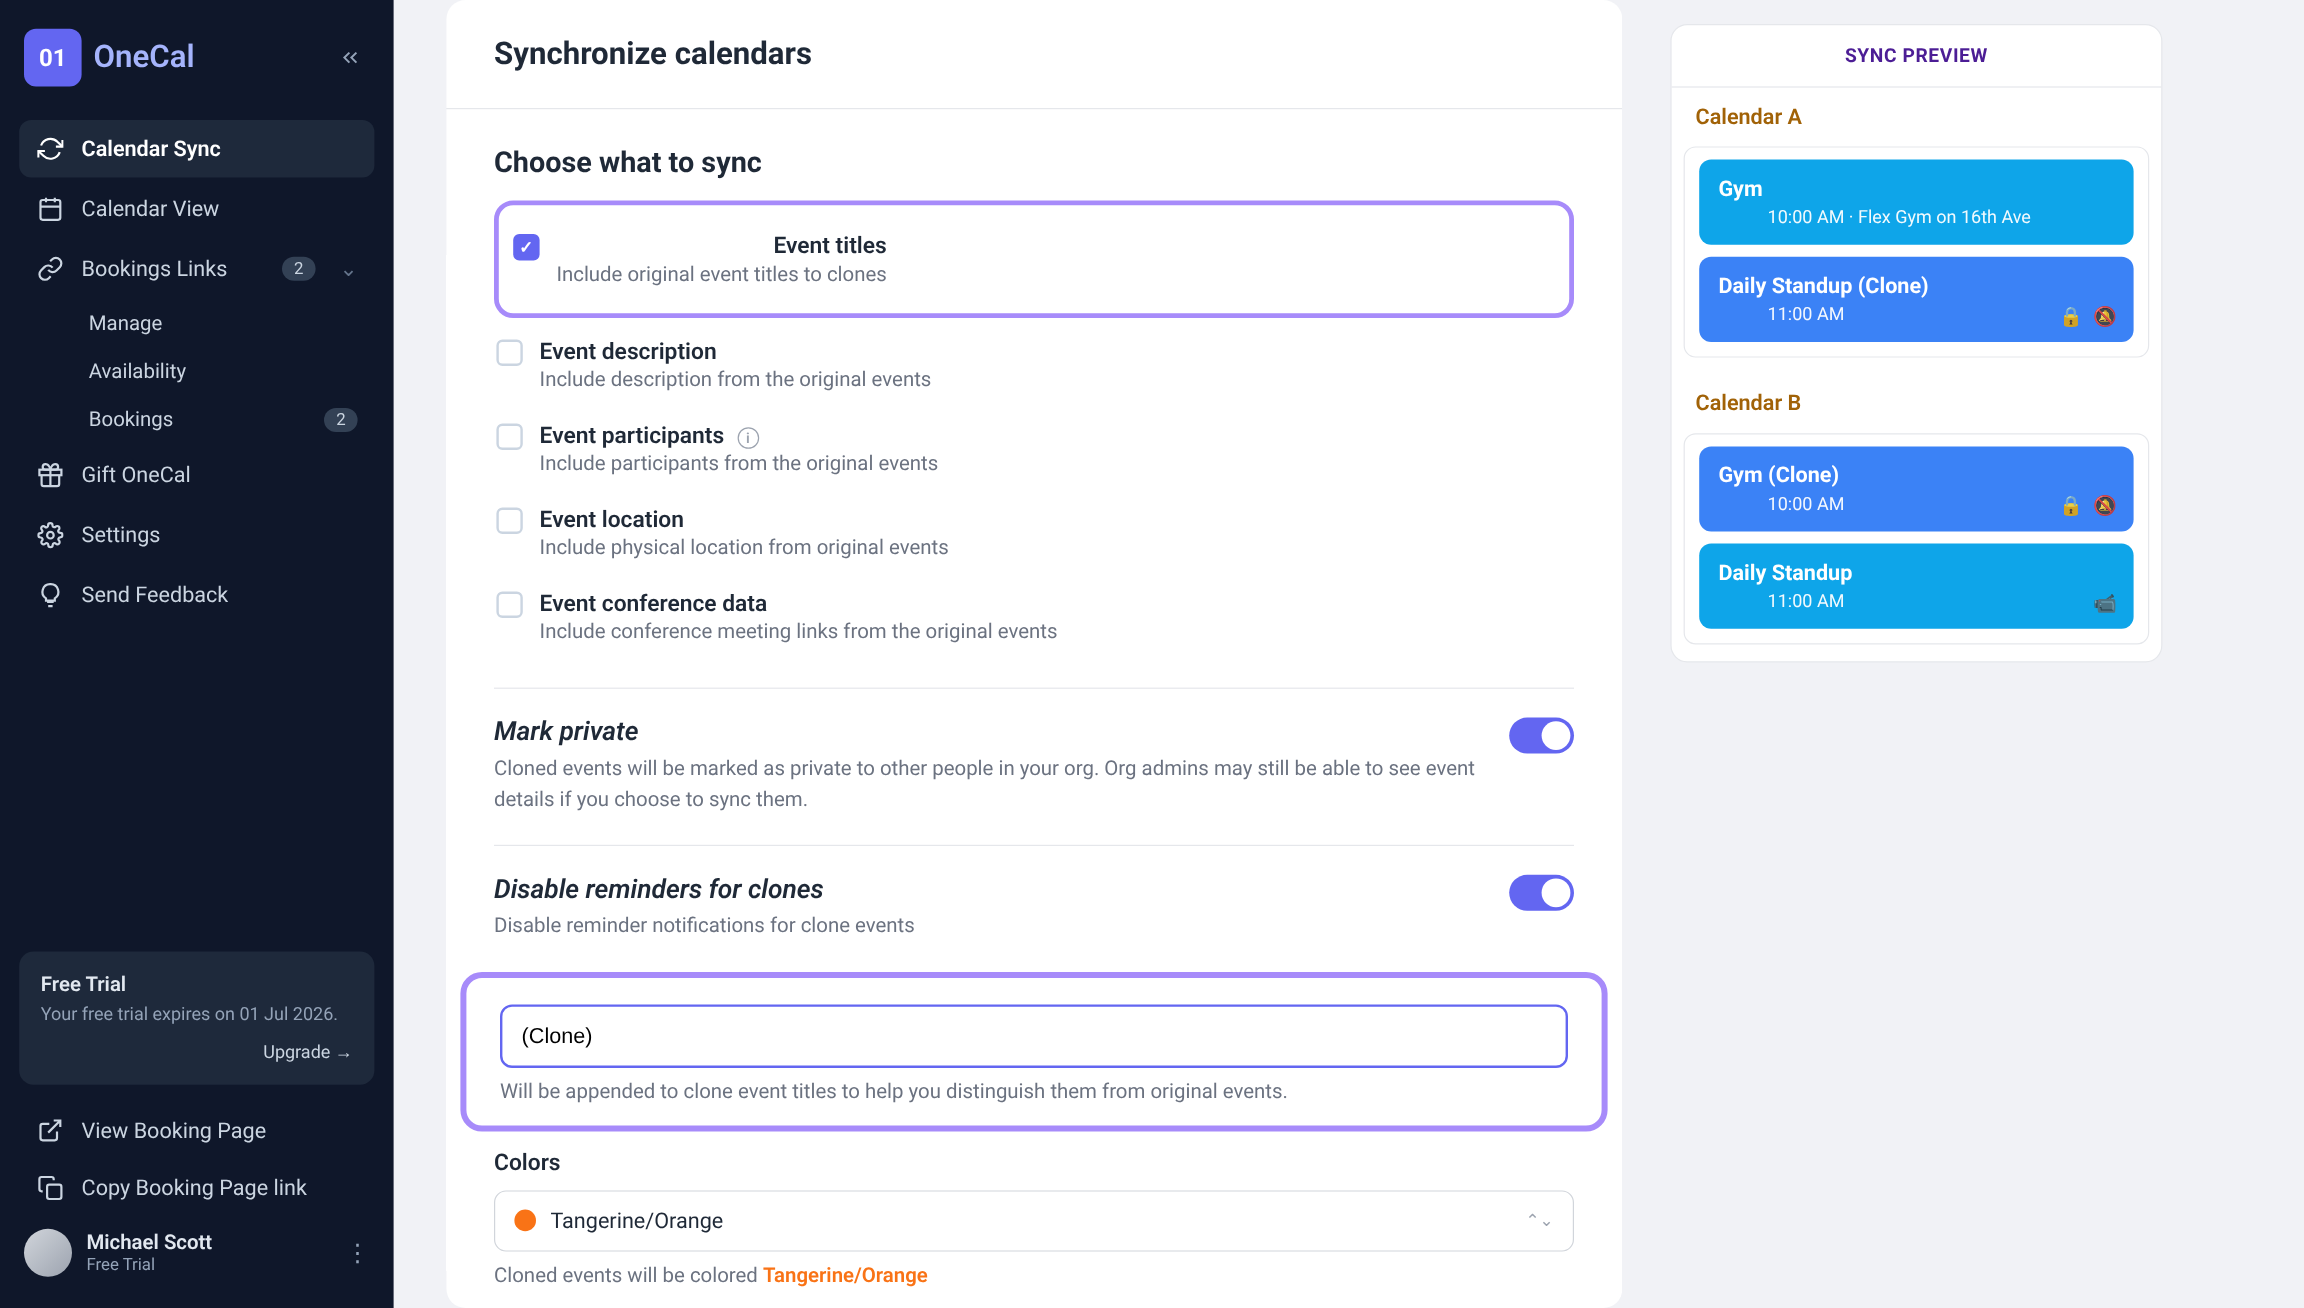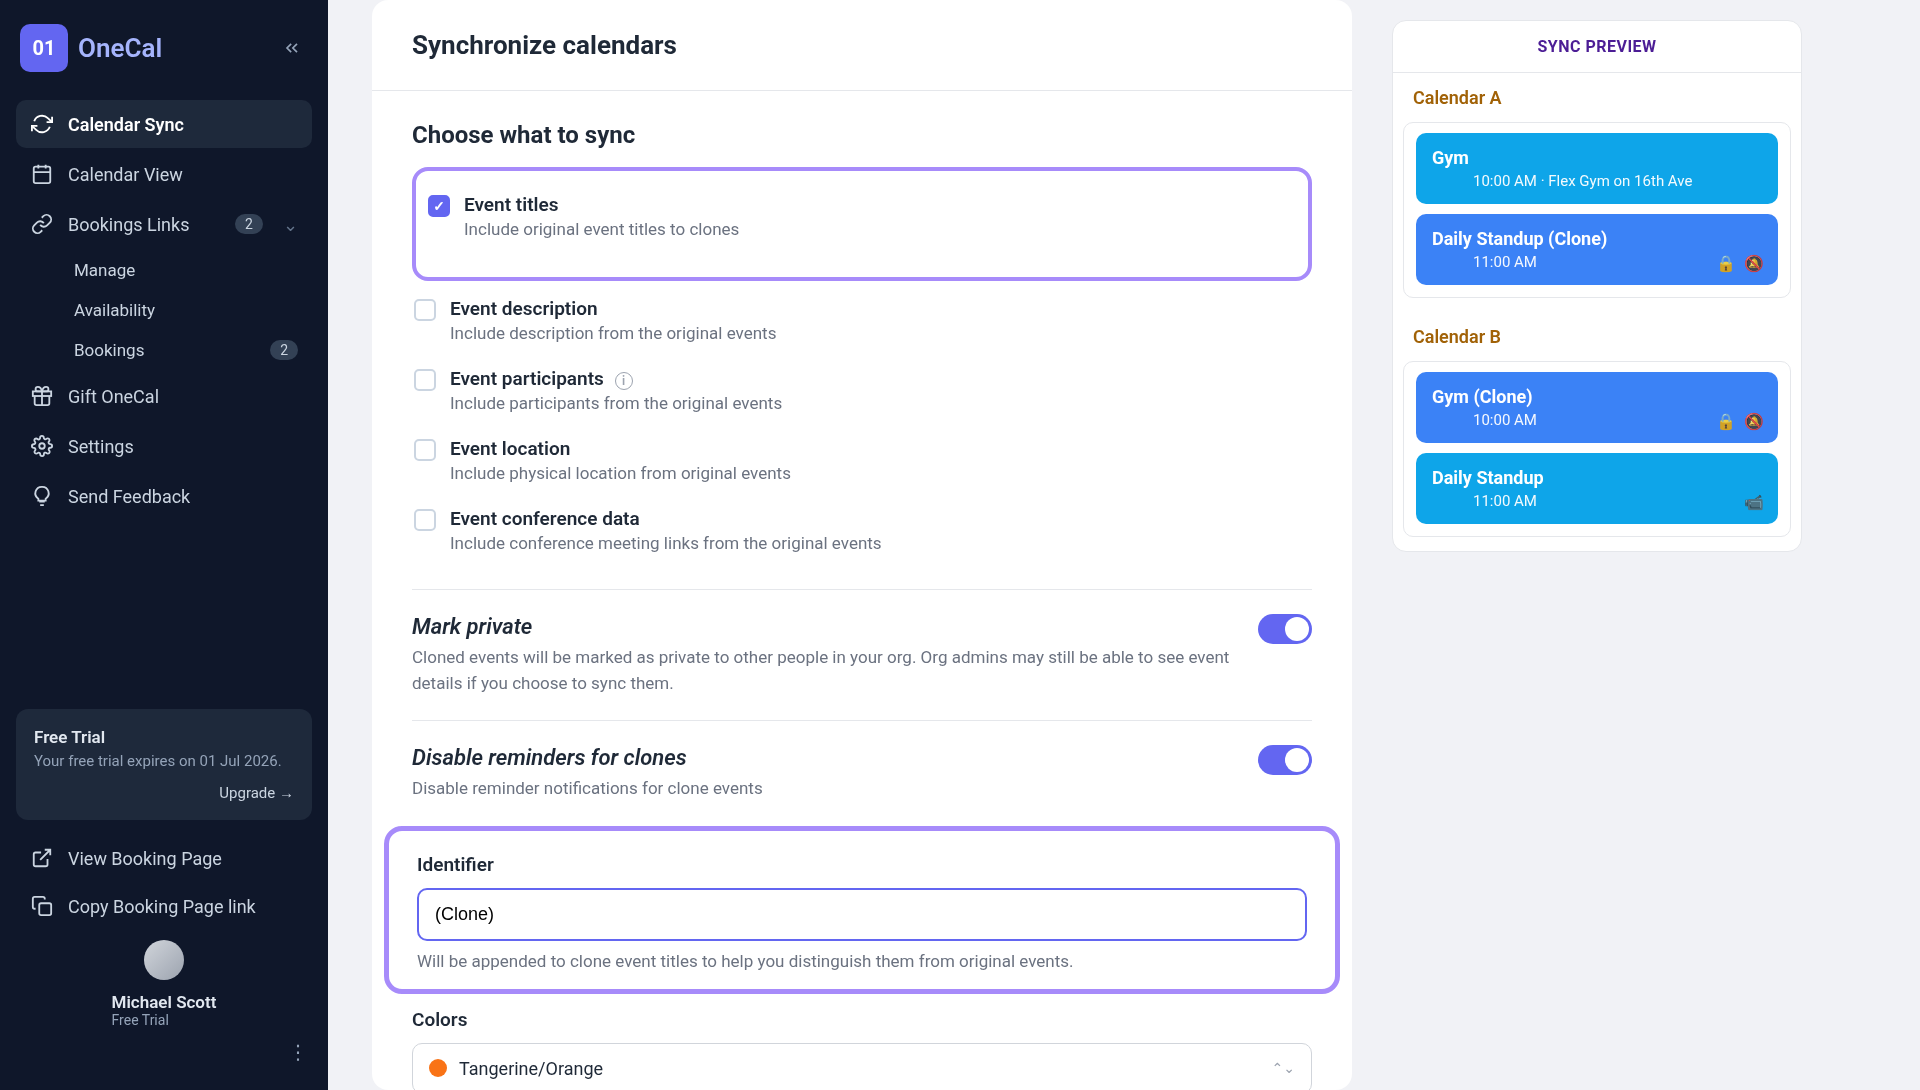--- a/index.html
+++ b/index.html
@@ -126,21 +126,20 @@
   margin-top: 12px;
   color: #cbd5e1;
   font-size: 15px;
   cursor: pointer;
 }
 .user-row {
   display: flex;
   align-items: center;
   gap: 12px;
   padding: 10px 4px;
-  flex-direction: column;
 }
 .avatar {
   width: 40px;
   height: 40px;
   border-radius: 50%;
   background: linear-gradient(135deg,#d1d5db,#9ca3af);
 }
 .user-name { font-weight: 600; font-size: 17px; }
 .user-sub { font-size: 14px; color: #94a3b8; }
 .more-btn { margin-left: auto; color: #94a3b8; cursor: pointer; font-size: 20px; }
@@ -171,22 +170,23 @@
   padding: 30px 40px;
 }
 .section-title {
   font-size: 24px;
   font-weight: 700;
   margin-bottom: 18px;
 }
 .highlight-box {
   border: 4px solid #a78bfa;
   border-radius: 16px;
-  padding: 10px 20px 26px 10px;
+  padding: 10px 20px 10px 10px;
   margin-bottom: 4px;
+  text-align: right;
 }
 .check-row {
   display: flex;
   gap: 14px;
   padding: 12px 2px;
   align-items: flex-start;
 }
 .checkbox {
   width: 22px;
   height: 22px;
@@ -506,21 +506,20 @@
 
       <div class="toggle-row">
         <div class="toggle-text">
           <div class="toggle-title">Disable reminders for clones</div>
           <div class="toggle-desc">Disable reminder notifications for clone events</div>
         </div>
         <div class="toggle"></div>
       </div>
 
       <div class="highlight-box-large">
-        <div class="field-label">Identifier</div>
         <input class="text-input" value="(Clone)" style="">
         <div class="field-hint">Will be appended to clone event titles to help you distinguish them from original events.</div>
       </div>
 
       <div class="field-label">Colors</div>
       <div class="select-box">
         <span class="color-dot"></span>
         <span>Tangerine/Orange</span>
         <span class="select-chevrons">⌃⌄</span>
       </div>

